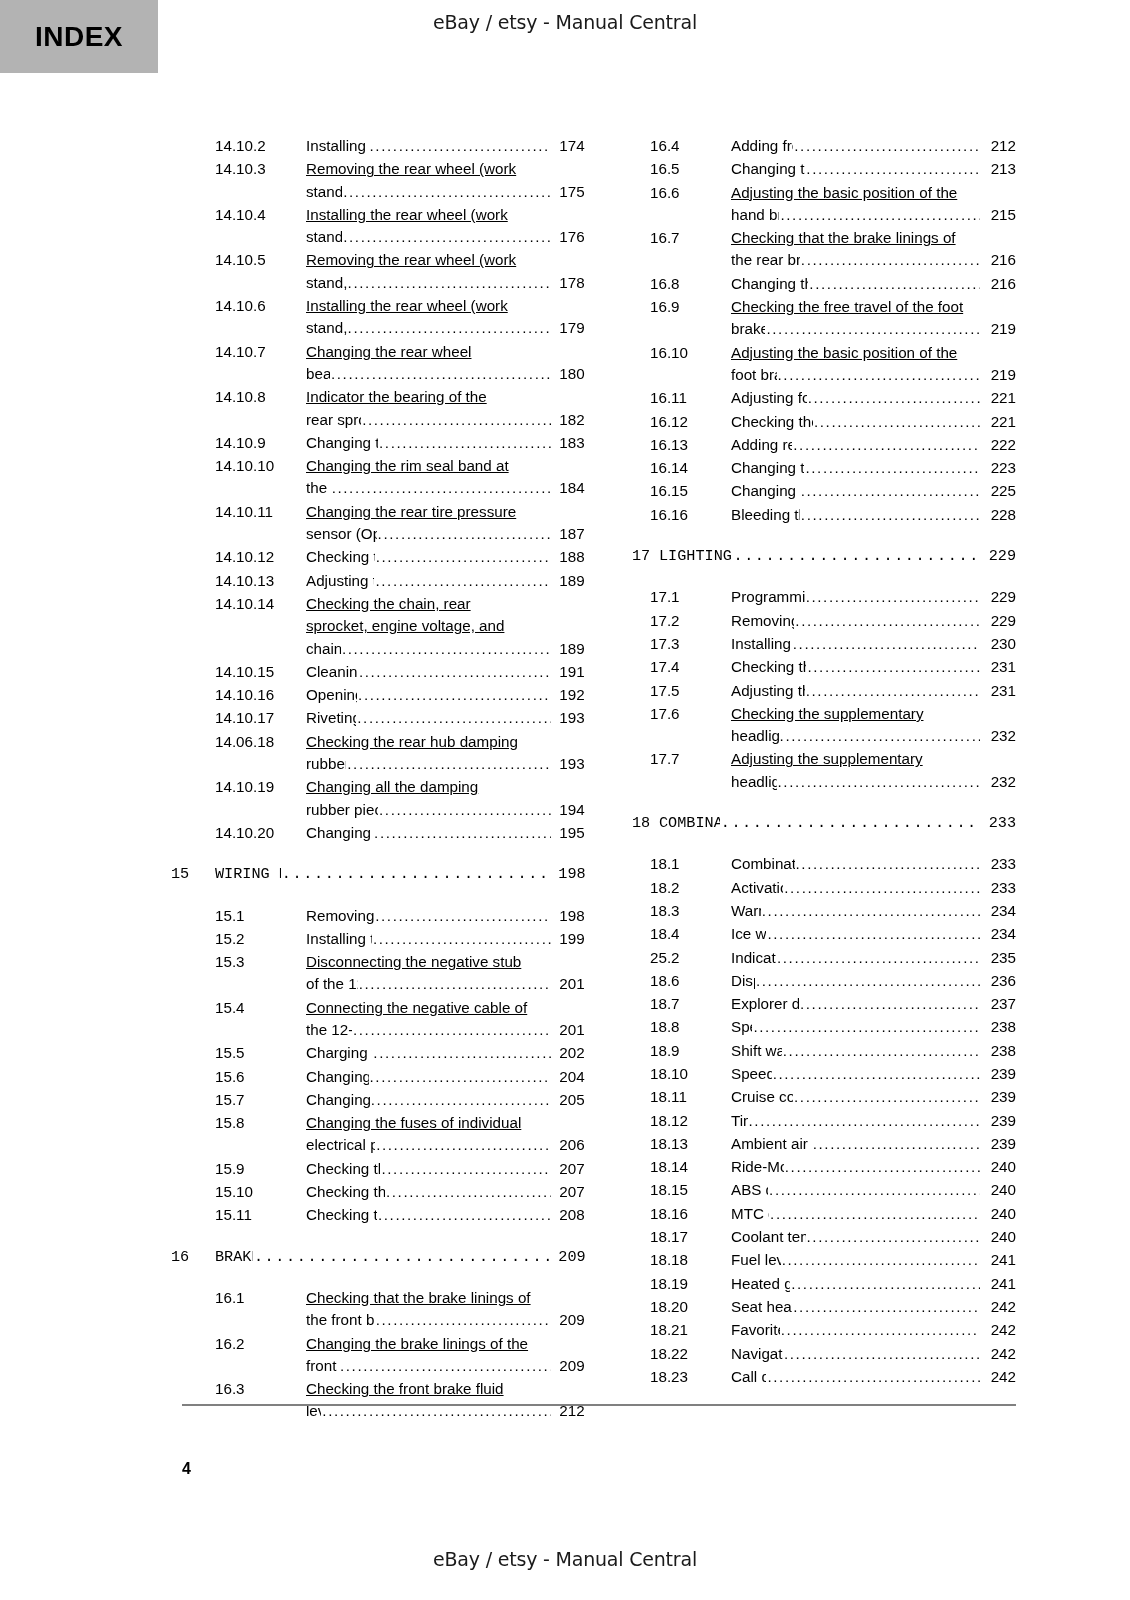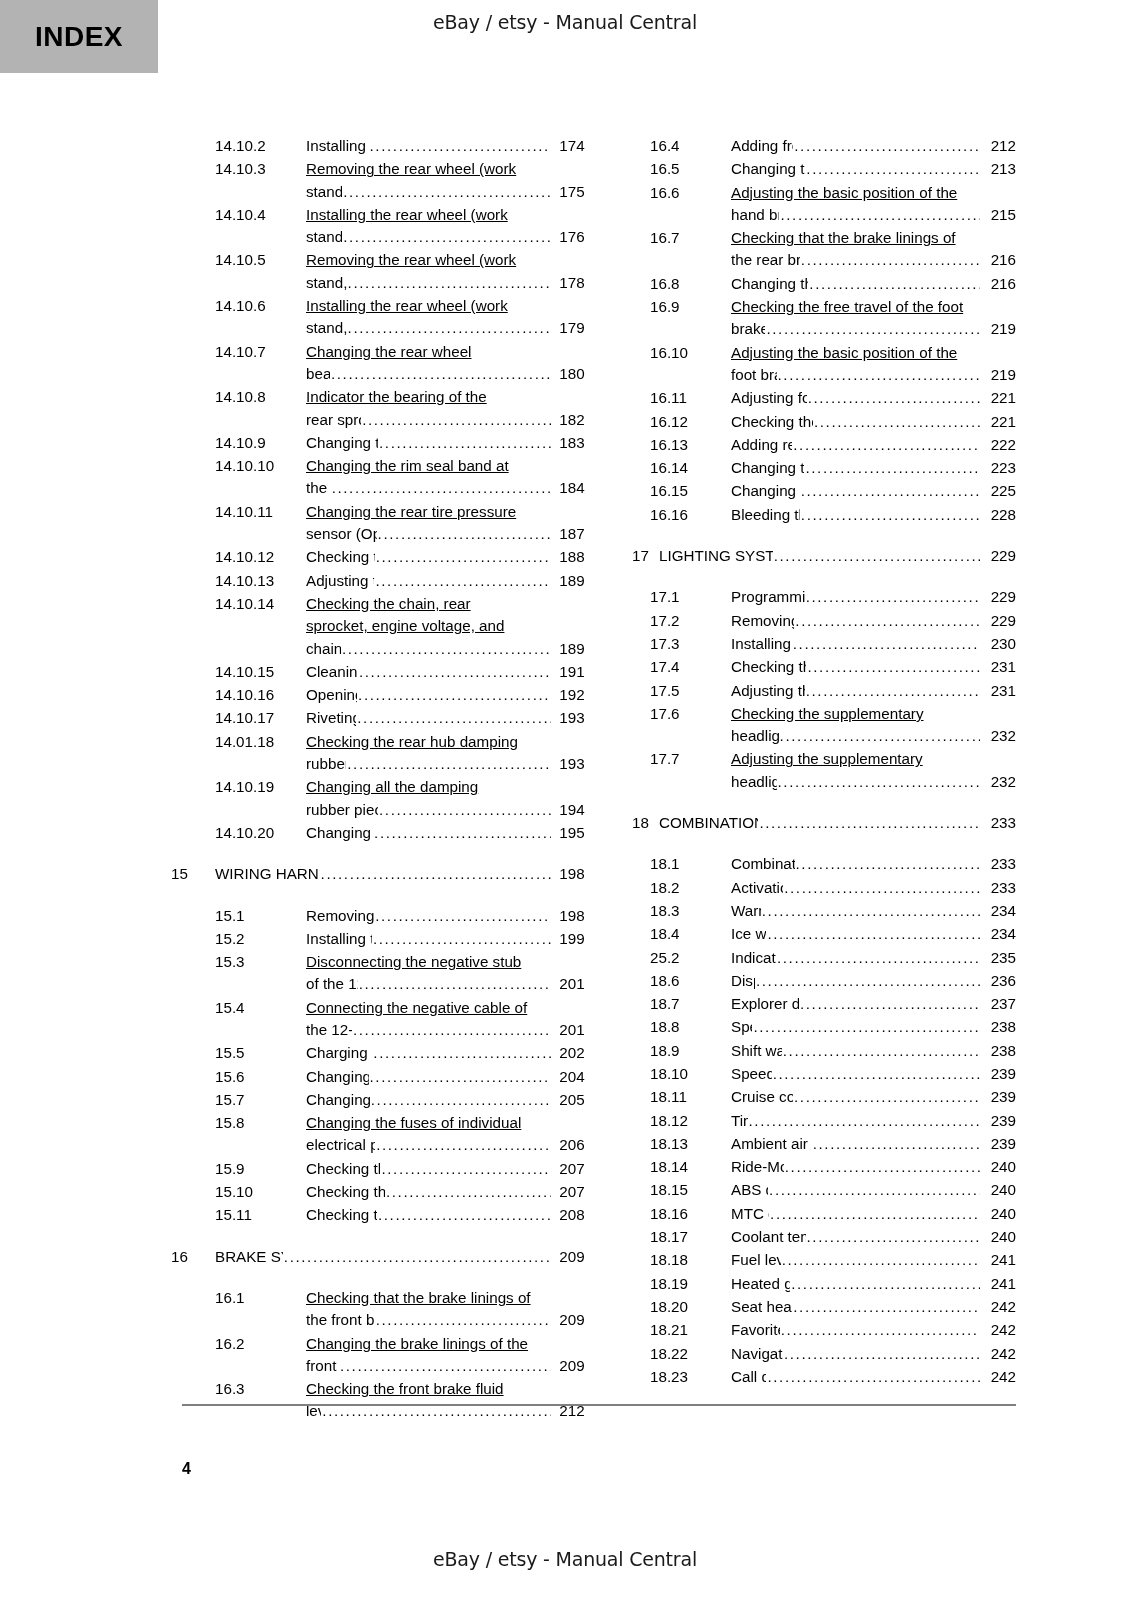--- a/index.html
+++ b/index.html
@@ -77,20 +77,21 @@
   .entry {
     display: flex;
     align-items: flex-start;
     font-size: 15.2px;
     line-height: 22.3px;
     margin-bottom: 1px;
   }
   .entry.chapter {
     margin-top: 19px;
     margin-bottom: 19px;
+    font-family: Liberation Mono, monospace;
   }
 
   .entry-num {
     flex: 0 0 auto;
     white-space: nowrap;
     padding-right: 6px;
   }
   
   .toc-col-left  .entry .entry-num   { width: 85px; }
   .toc-col-left  .entry.chapter .entry-num { width: 38px; margin-left: -44px; }
@@ -327,21 +328,21 @@
         <div class="entry-num">14.10.17</div>
         <div class="entry-body">
           <div class="leader-row">
             <span class="leader-text">Riveting the chain</span>
             <span class="leader-dots">................................................................................</span>
             <span class="leader-page">193</span>
           </div>
         </div>
       </div>
       <div class="entry">
-        <div class="entry-num">14.01.18</div>
+        <div class="entry-num">14.06.18</div>
         <div class="entry-body">
           <div class="wrap-line">Checking the rear hub damping</div>
           <div class="leader-row">
             <span class="leader-text">rubber pieces</span>
             <span class="leader-dots">................................................................................</span>
             <span class="leader-page">193</span>
           </div>
         </div>
       </div>
       <div class="entry">

